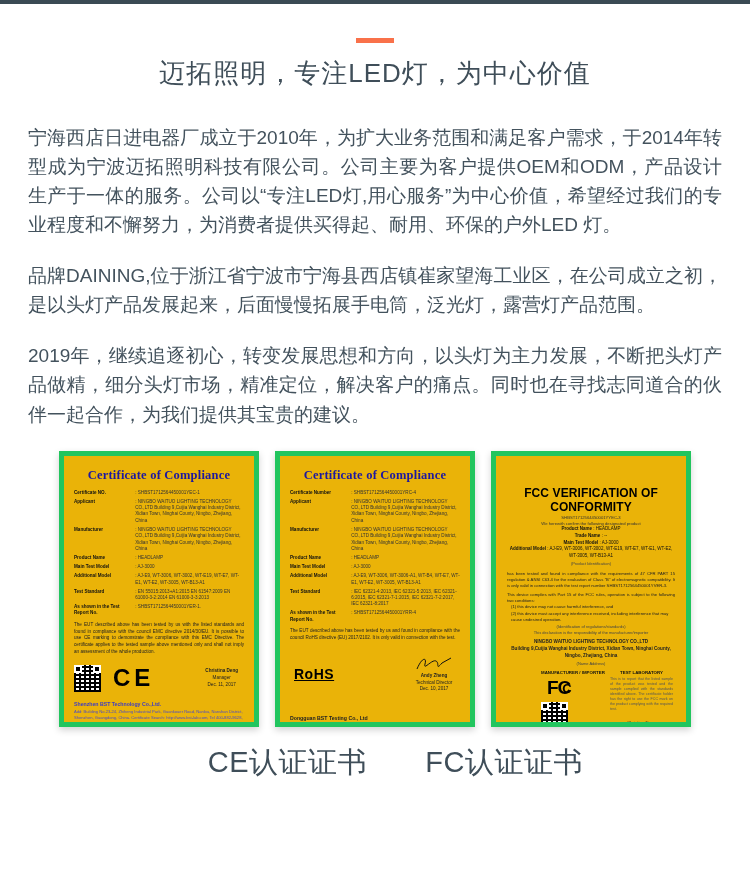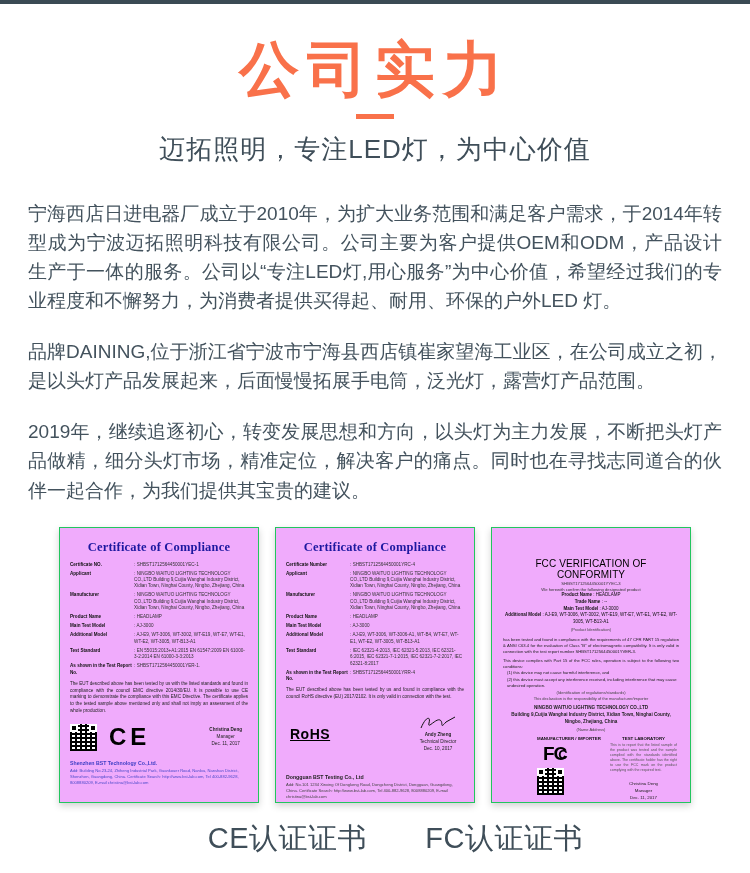--- a/index.html
+++ b/index.html
@@ -18,21 +18,21 @@
   .title-underline{width:38px;height:5px;background:#f9714a;margin:13px auto 13px;}
   .subtitle{color:#3f4e59;font-size:26px;letter-spacing:1px;}
 
   
   .about{margin:32px 28px 0 28px;color:#43525d;font-size:19px;line-height:1.53;text-align:justify;}
   .about p{margin:0 0 22px 0;}
 
   
   .cert-row{display:flex;justify-content:center;gap:16px;margin-top:12px;}
   .cert-card{
-    width:200px;height:276px;background:#f0abfc;border:1px solid #22c55e;
+    width:200px;height:276px;background:#eab308;border:5px solid #22c55e;
     box-shadow:0 3px 7px rgba(0,0,0,.18);box-sizing:border-box;position:relative;
     overflow:hidden;color:#222;
   }
   .cert-pad{padding:10px 10px 8px 10px;}
   .cert-serif-title{
     font-family:"Liberation Serif","DejaVu Serif",serif;font-weight:700;
     color:#1d18a0;font-size:12.5px;text-align:center;margin:2px 0 7px 0;letter-spacing:.2px;
   }
   .crow{display:flex;font-size:4.6px;line-height:1.4;margin-bottom:2.6px;}
   .clabel{flex:0 0 36%;font-weight:700;color:#111;}
@@ -54,21 +54,21 @@
   .sig-block{margin-left:auto;text-align:center;font-size:4.6px;line-height:1.5;color:#222;margin-right:6px;}
   .sig-name{font-weight:700;}
   .sig-squiggle{display:block;margin:0 auto 1px auto;}
 
   .cert-footer{margin-top:9px;}
   .issuer-name{color:#3c3cc4;font-weight:700;font-size:5.2px;margin-bottom:1.5px;}
   .issuer-addr{color:#4a4ac9;font-size:4.1px;line-height:1.45;}
 
   
   .fcc-pad{padding:30px 11px 8px 11px;}
-  .fcc-title{font-size:10px;font-weight:400;color:#000;text-align:center;letter-spacing:.1px;}
+  .fcc-title{font-size:12px;font-weight:700;color:#000;text-align:center;letter-spacing:.1px;}
   .fcc-number{font-size:4.2px;text-align:center;color:#333;margin-top:1.5px;}
   .fcc-confirm{font-size:4.2px;text-align:center;color:#333;margin-top:1px;}
   .fcc-kv{font-size:4.5px;text-align:center;line-height:1.5;color:#111;}
   .fcc-kv b{font-weight:700;}
   .fcc-small-center{font-size:4px;text-align:center;color:#444;margin-top:1px;}
   .fcc-body{font-size:4.2px;line-height:1.5;color:#222;margin-top:5px;text-align:justify;}
   .fcc-cond{font-size:4.2px;line-height:1.5;color:#222;margin-left:4px;}
   .fcc-company{font-size:4.6px;font-weight:700;text-align:center;margin-top:4px;line-height:1.5;}
   .fcc-cols{display:flex;margin-top:4px;margin-left:34px;}
   .fcc-col-l{flex:1;}
@@ -82,21 +82,20 @@
   
   .caption-row{display:flex;justify-content:center;gap:16px;margin-top:16px;}
   .caption{width:200px;text-align:right;color:#3f4e59;font-size:29px;letter-spacing:.5px;}
 </style>
 </head>
 <body>
 
 <div class="topbar"></div>
 
 <div class="header">
-  <div class="page-title">公司实力</div>
   <div class="title-underline"></div>
   <div class="subtitle">迈拓照明，专注LED灯，为中心价值</div>
 </div>
 
 <div class="about">
   <p>宁海西店日进电器厂成立于2010年，为扩大业务范围和满足客户需求，于2014年转型成为宁波迈拓照明科技有限公司。公司主要为客户提供OEM和ODM，产品设计生产于一体的服务。公司以“专注LED灯,用心服务”为中心价值，希望经过我们的专业程度和不懈努力，为消费者提供买得起、耐用、环保的户外LED 灯。</p>
   <p>品牌DAINING,位于浙江省宁波市宁海县西店镇崔家望海工业区，在公司成立之初，是以头灯产品发展起来，后面慢慢拓展手电筒，泛光灯，露营灯产品范围。</p>
   <p>2019年，继续追逐初心，转变发展思想和方向，以头灯为主力发展，不断把头灯产品做精，细分头灯市场，精准定位，解决客户的痛点。同时也在寻找志同道合的伙伴一起合作，为我们提供其宝贵的建议。</p>
 </div>
 

